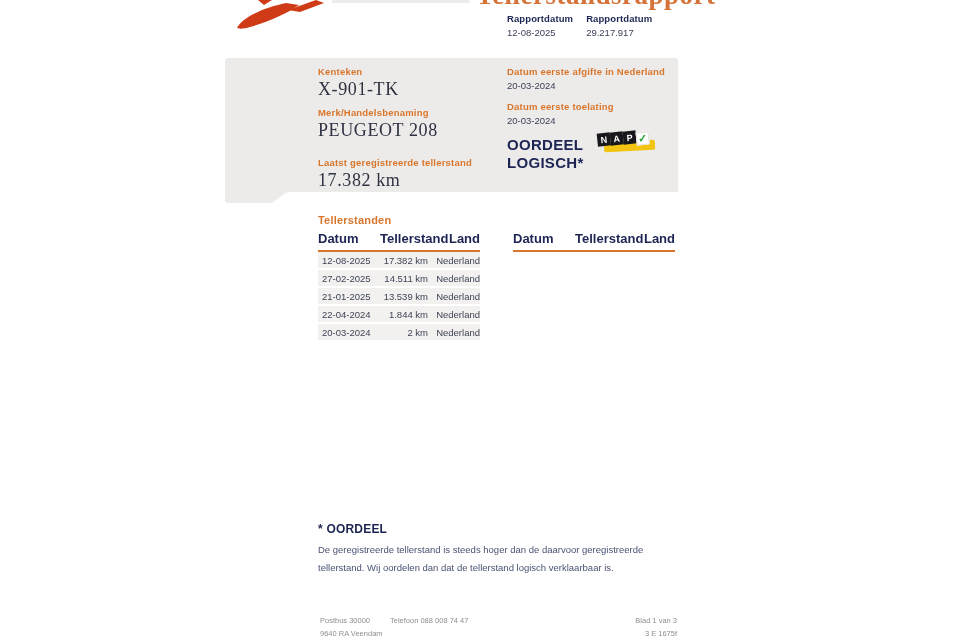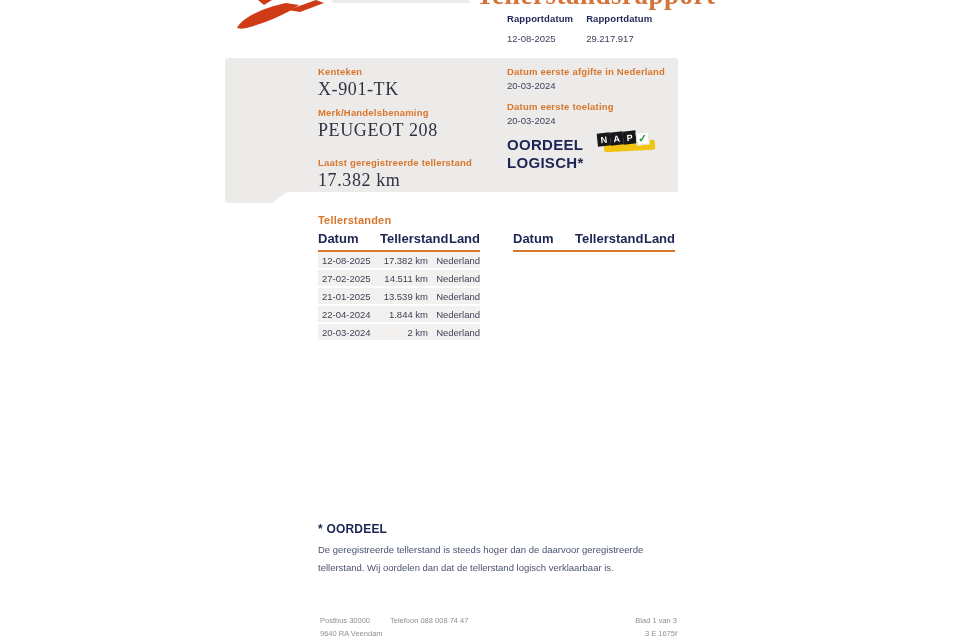--- a/index.html
+++ b/index.html
@@ -12,21 +12,21 @@
   body{font-family:"Liberation Sans",sans-serif;position:relative;}
   .abs{position:absolute;}
 
   
   .logo{left:228px;top:0;width:100px;height:30px;}
   .clipped-title{left:476px;top:0;width:260px;height:10px;overflow:hidden;}
   .clipped-title span{display:block;margin-top:-20px;font-family:"Liberation Serif",serif;
     font-weight:bold;font-size:27px;color:#d4743a;letter-spacing:.5px;white-space:nowrap;}
   .top-frag{left:332px;top:0;width:138px;height:3px;background:#ececec;border-radius:2px;}
   .report-meta{left:507px;top:13px;display:flex;gap:13px;}
-  .report-meta .label{font-size:9.5px;font-weight:bold;color:var(--navy);margin-bottom:9px;letter-spacing:.1px;}
+  .report-meta .label{font-size:9.5px;font-weight:bold;color:var(--navy);margin-bottom:3px;letter-spacing:.1px;}
   .report-meta .value{font-size:9.5px;color:#3b415a;}
   .report-meta .col{min-width:62px;}
 
   
   .card{left:225px;top:58px;width:453px;height:145px;background:var(--cardbg);border-radius:3px;padding-left:20px;}
   .card .notch{position:absolute;right:0;bottom:0;}
   .card-col{position:absolute;top:8px;}
   .card-col.c1{left:93px;}
   .card-col.c2{left:282px;}
   .flabel{font-size:9.5px;font-weight:bold;color:var(--orange);letter-spacing:.2px;}

